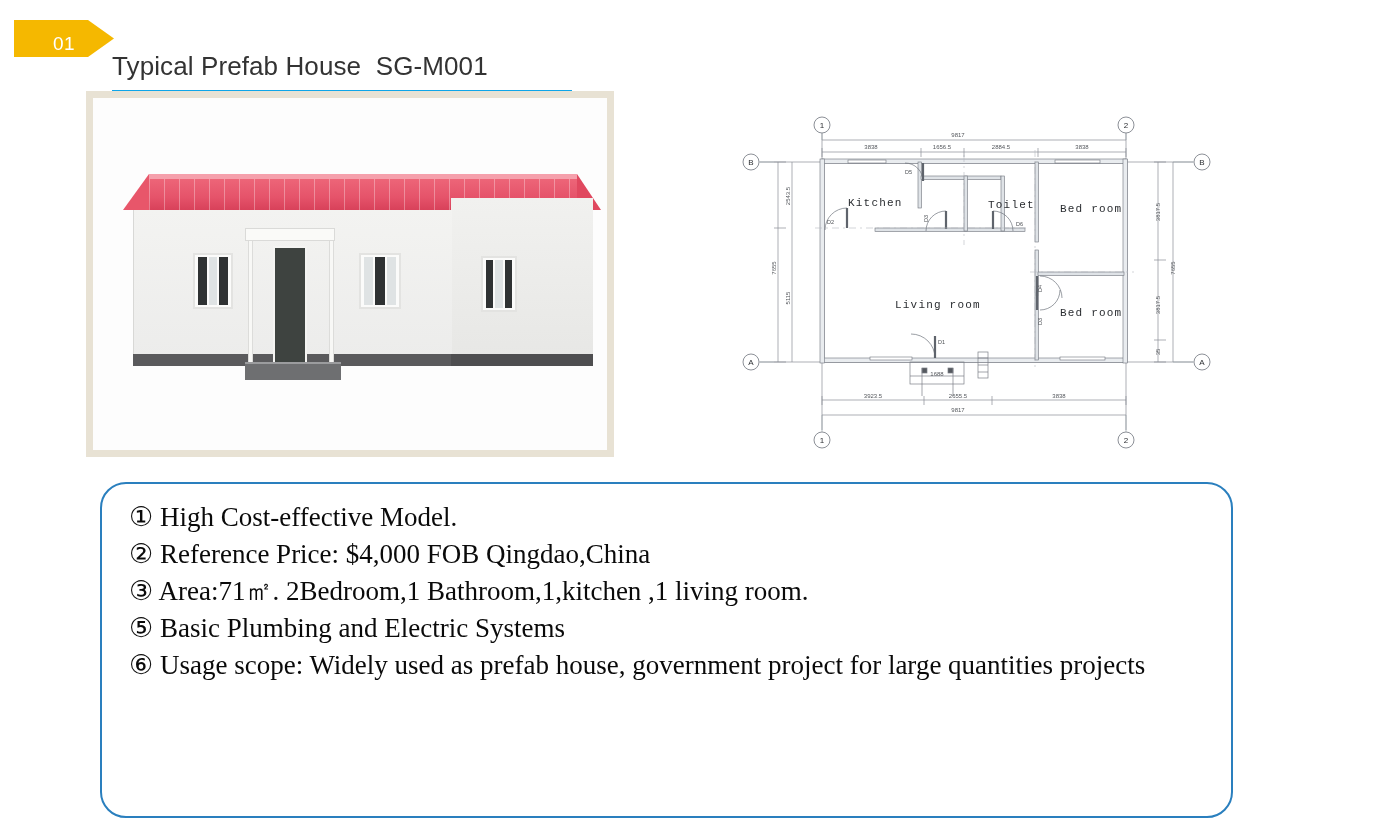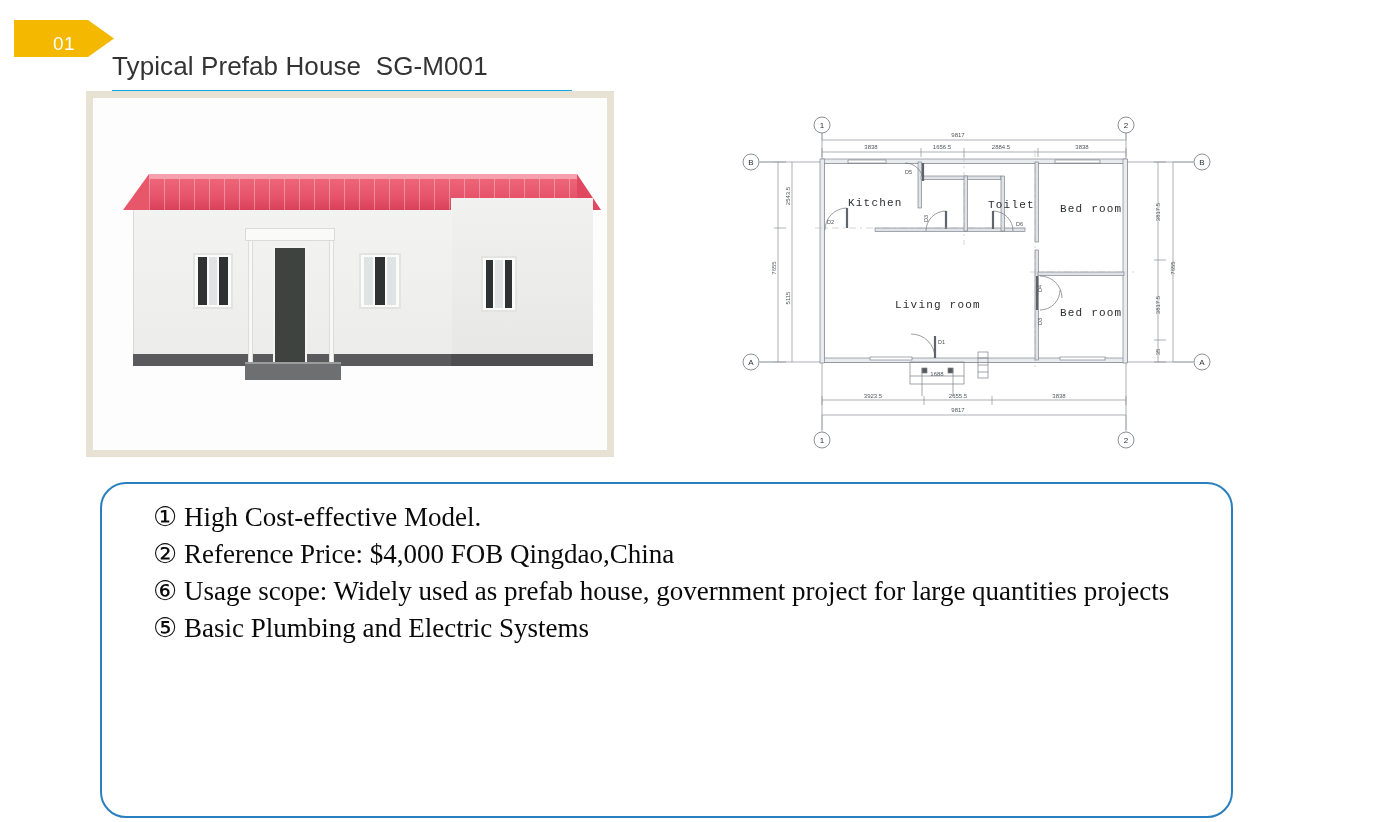--- a/index.html
+++ b/index.html
@@ -236,21 +236,20 @@
   }
   #spec-list {
     position: absolute;
     left: 27px;
     top: 15px;
     right: 18px;
     font-family: "Liberation Serif", serif;
     font-size: 27px;
     line-height: 37px;
     color: #0a0a0a;
-    margin-left: 24px;
   }
   .spec-line {
     white-space: pre-wrap;
     margin: 0;
     padding: 0;
   }
 </style>
 </head>
 <body>
 
@@ -484,16 +483,17 @@
     <text x="92" y="343">1</text>
     <text x="396" y="343">2</text>
   </g>
 </svg>
 </div>
 
 <div id="spec-box">
   <div id="spec-list">
     <p class="spec-line">① High Cost-effective Model.</p>
     <p class="spec-line">② Reference Price: $4,000 FOB Qingdao,China</p>
+    <p class="spec-line">③ Area:71㎡. 2Bedroom,1 Bathroom,1,kitchen ,1 living room.</p>
+    <p class="spec-line">⑤ Basic Plumbing and Electric Systems</p>
     <p class="spec-line">⑥ Usage scope: Widely used as prefab house, government project for large quantities projects</p>
-    <p class="spec-line">⑤ Basic Plumbing and Electric Systems</p>
   </div>
 </div>
 
 </body></html>

